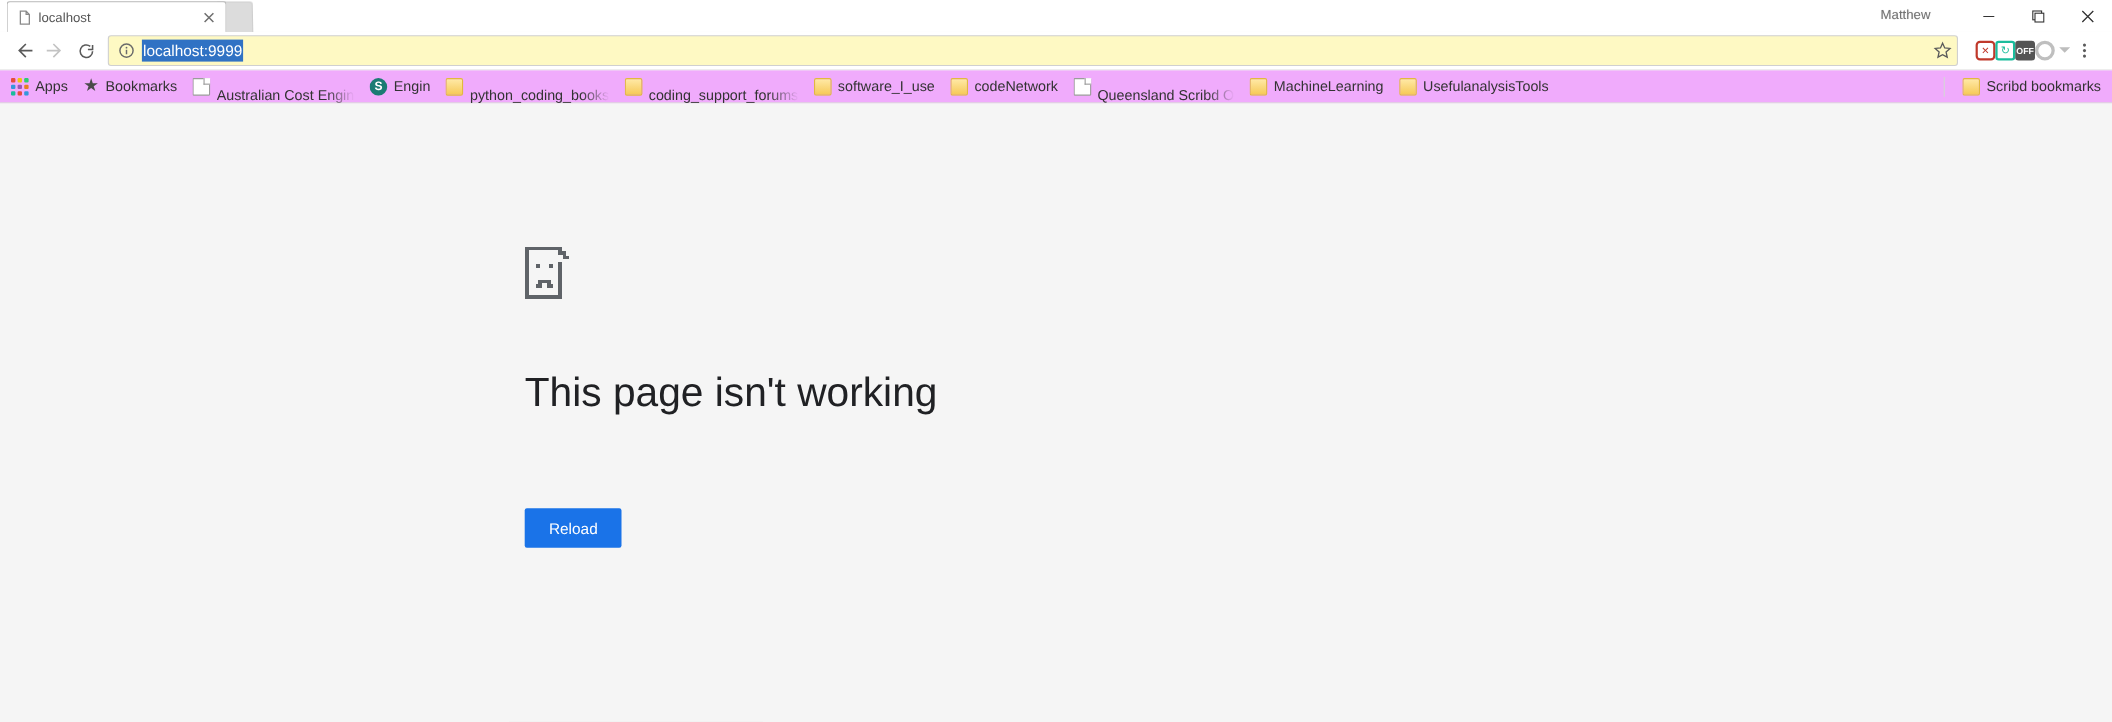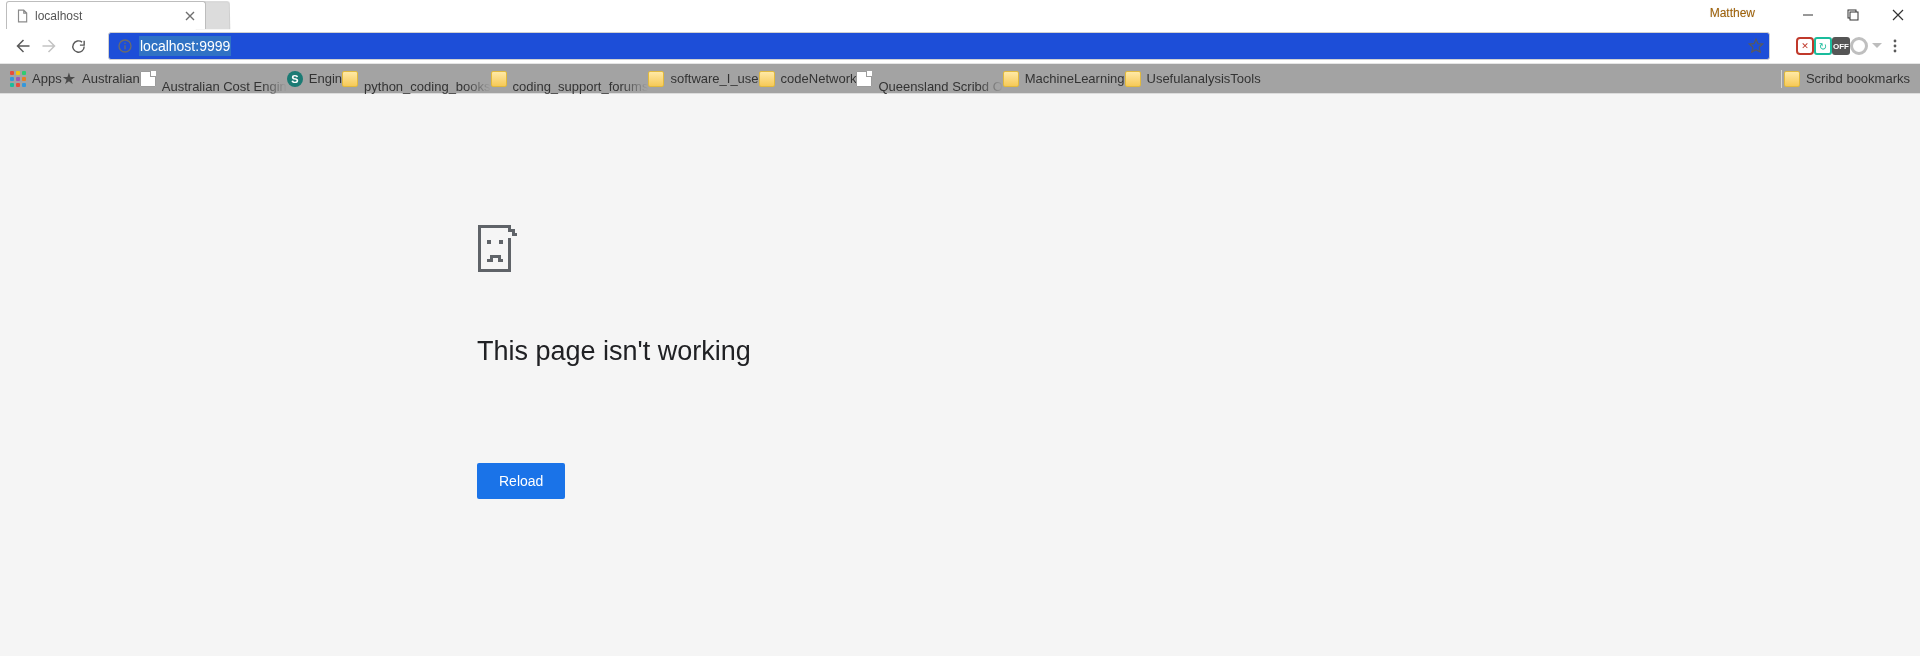--- a/index.html
+++ b/index.html
@@ -21,21 +21,21 @@
   .tab.active { background: #ffffff; z-index: 2; transform: none; }
   .tab .favicon { width: 14px; height: 14px; margin-right: 6px; }
   .tab .title   { flex: 1; white-space: nowrap; overflow: hidden; }
   .tab .close   { width: 10px; height: 10px; margin-left: 6px; }
   .tab.ghost {
     width: 34px; margin-left: -10px; background: #dcdcdc; border-color: #cfcfcf;
     z-index: 1;
   }
 
   .profile-name {
-    position: absolute; right: 165px; top: 6px; font-size: 12px; color: #a16207;
+    position: absolute; right: 165px; top: 6px; font-size: 12px; color: #737373;
     text-shadow: 0 0 1px #ccc;
   }
   .win-controls {
     position: absolute; right: 0; top: 0; height: 29px; display: flex;
   }
   .win-btn {
     width: 45px; height: 29px; display: flex; align-items: center; justify-content: center;
   }
 
   
@@ -43,22 +43,22 @@
     height: 35px; background: #ffffff; display: flex; align-items: center;
     padding: 0 8px; border-bottom: 1px solid #e5e5e5;
   }
   .nav-btn {
     width: 28px; height: 28px; display: flex; align-items: center; justify-content: center;
     color: #5a5a5a; border-radius: 14px;
   }
   .nav-btn.disabled { color: #b8b8b8; }
 
   .omnibox {
-    flex: 1; height: 28px; margin: 0 16px; border: 1px solid #d0d0d0;
-    border-radius: 3px; display: flex; align-items: center; background: #1d4ed8;
+    flex: 1; height: 28px; margin: 0 6px; border: 1px solid #d0d0d0;
+    border-radius: 3px; display: flex; align-items: center; background: #fef9c3;
     padding: 0 4px 0 8px;
   }
   .omnibox .info-icon { width: 16px; height: 16px; margin-right: 6px; color:#6b6b6b; }
   .omnibox .url-sel {
     background: #3072c4; color: #fff; padding: 0 1px; font-size: 14px; line-height: 20px;
   }
   .omnibox .spacer { flex: 1; }
   .omnibox .star { width: 18px; height: 18px; color:#5a5a5a; }
 
   .ext-icons { display: flex; align-items: flex-start; margin: 0 8px 0 10px; }
@@ -67,22 +67,23 @@
   
   .ext-ublock { border:2px solid #c0392b; border-radius:4px; position:relative; }
   .ext-ublock::after{content:"✕"; font-size:9px; color:#c0392b; position:absolute; inset:0; display:flex;align-items:center;justify-content:center;}
   .ext-gram { border:2px solid #1abc9c; border-radius:3px; position:relative; }
   .ext-gram::after{content:"↻"; font-size:10px; color:#1abc9c; position:absolute; inset:0; display:flex;align-items:center;justify-content:center;}
   .ext-off { background:#555; color:#fff; border-radius:3px; font-size:8px; font-weight:bold; display:flex;align-items:center;justify-content:center;}
   .ext-circle { border:3px solid #bfbfbf; border-radius:50%; }
 
   
   .bookmarks-bar {
-    height: 30px; background: #a3a3a3; border-bottom: 1px solid #dcdcdc;
+    height: 30px; background: #f0abfc; border-bottom: 1px solid #dcdcdc;
     display: flex; align-items: center; padding: 0 10px; font-size: 13px; color: #333;
+    gap: 14px;
   }
   .bm { display: flex; align-items: center; gap: 6px; max-width: 180px; white-space: nowrap; overflow: hidden; }
   .bm .ico { width: 16px; height: 16px; flex: none; }
   .folder-ico { background: linear-gradient(#ffe9a6,#f6c957); border:1px solid #e1b93e; border-radius:2px; }
   .page-ico   { border:1px solid #9b9b9b; border-radius:1px; background:#fff; position:relative; }
   .page-ico::after{content:""; position:absolute; top:-1px; right:-1px; width:5px; height:5px; background:#fff; border-left:1px solid #9b9b9b; border-bottom:1px solid #9b9b9b;}
   .apps-ico {
     width:16px; height:16px; display:grid; grid-template-columns:repeat(3,4px); grid-template-rows:repeat(3,4px); gap:2px;
   }
   .apps-ico span{ width:4px;height:4px;border-radius:1px; }
@@ -99,21 +100,21 @@
 
   
   .content {
     background: #f5f5f5; height: calc(656px - 29px - 35px - 30px);
   }
   .err-wrap {
     width: 620px; margin-left: 477px; padding-top: 130px;
     color: #202124; font-family: "Segoe UI", Arial, sans-serif;
   }
   .err-icon { width:72px; height:72px; margin-bottom:40px; }
-  .err-title { font-size: 27px; font-weight: 400; color:#202124; margin-bottom: 40px; }
+  .err-title { font-size: 37px; font-weight: 400; color:#202124; margin-bottom: 28px; }
   .err-msg   { font-size: 15px; color:#5f6368; margin-bottom: 8px; }
   .err-msg strong { color:#202124; font-weight:600; }
   .err-code  { font-size: 13px; color:#80868b; letter-spacing: .2px; }
   .reload-btn{
     margin-top: 56px; background:#1a73e8; color:#ffffff; border:none;
     padding: 10px 22px; font-size:14px; border-radius:2px; cursor:pointer;
   }
 
   svg { display:block; }
 </style>
@@ -224,21 +225,21 @@
         <span style="background:#e67e22"></span>
       <span style="background:#1abc9c"></span>
         <span style="background:#e74c3c"></span>
         <span style="background:#3498db"></span>
     </span>
     <span class="bm-label">Apps</span>
   </div>
 
   <div class="bm">
     <span class="star-ico">★</span>
-    <span class="bm-label">Australian</span>
+    <span class="bm-label">Bookmarks</span>
   </div>
 
   <div class="bm">
     <span class="ico page-ico"></span>
     <span class="bm-label fade">Australian Cost Engin</span>
   </div>
 
   <div class="bm">
     <span class="scribd-ico">S</span>
     <span class="bm-label">Engin</span>

